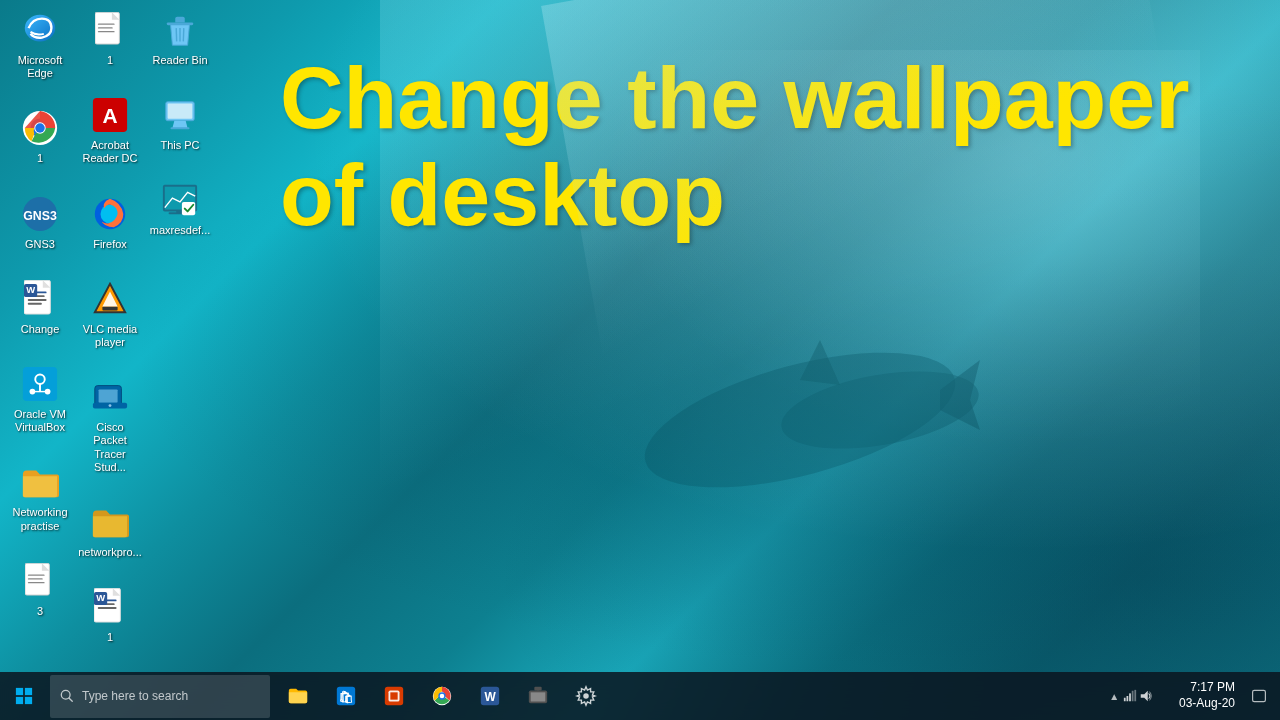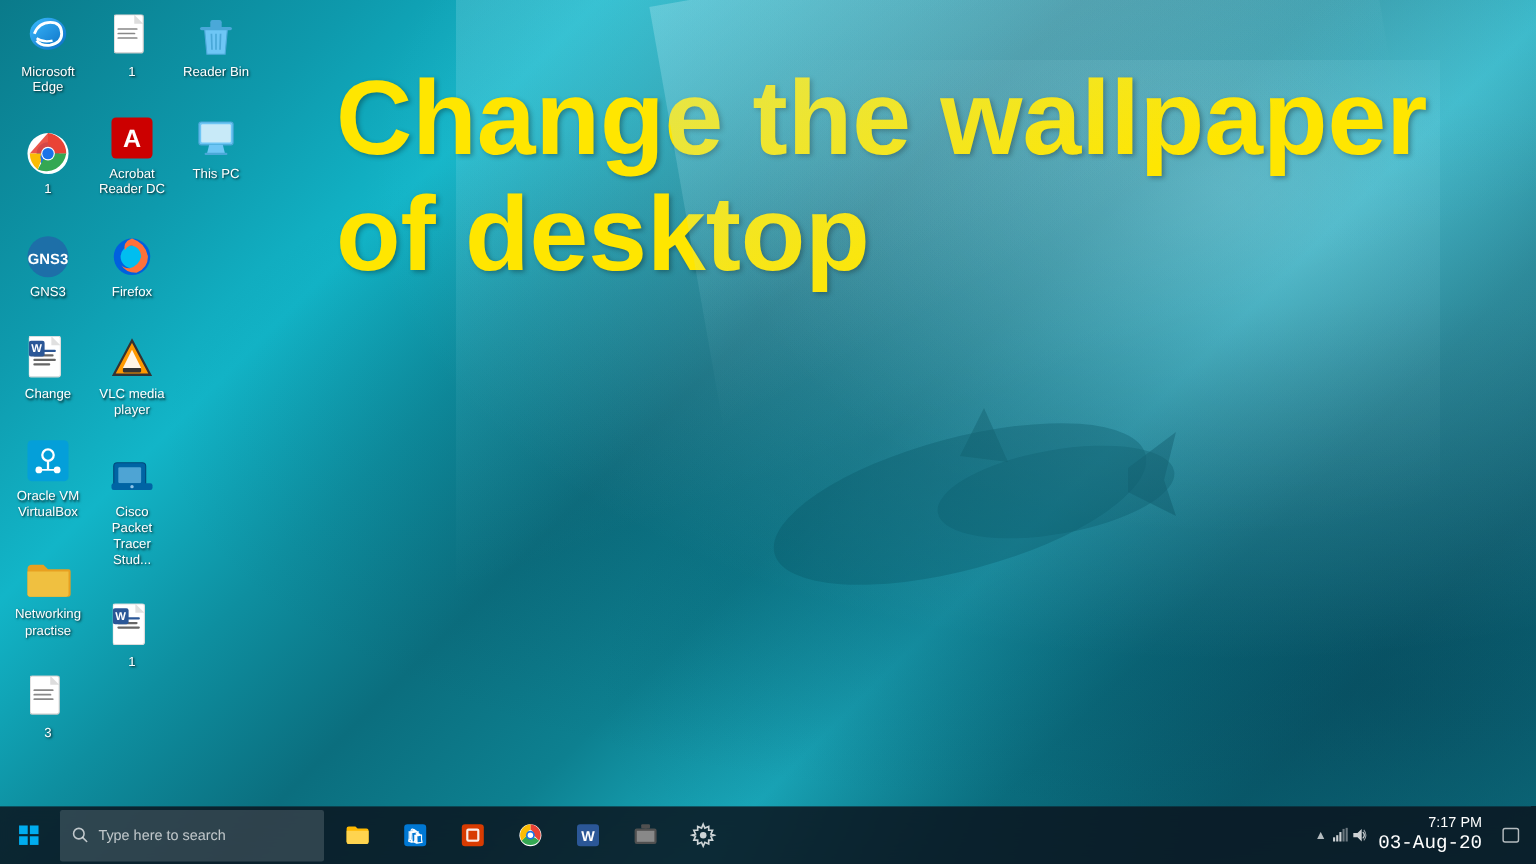--- a/index.html
+++ b/index.html
@@ -213,24 +213,23 @@
     }
 
     .clock-time {
       font-size: 12px;
       color: white;
       line-height: 1.3;
       margin-left: 28px;
     }
 
     .clock-date {
-      font-size: 16px;
+      font-size: 12px;
       color: white;
       line-height: 1.3;
-      font-family: Liberation Mono, monospace;
     }
 
     .notification-icon {
       width: 32px;
       height: 48px;
       display: flex;
       align-items: center;
       justify-content: center;
       cursor: pointer;
     }
@@ -423,20 +422,29 @@
           <svg viewBox="0 0 40 40" width="38" height="38">
             <rect x="4" y="8" width="28" height="22" rx="3" fill="#0064a4" stroke="#004a7c" stroke-width="1"></rect>
             <rect x="8" y="12" width="20" height="14" rx="1" fill="#4ea4d4"></rect>
             <rect x="2" y="26" width="36" height="6" rx="2" fill="#0064a4"></rect>
             <circle cx="20" cy="29" r="1.5" fill="#8fc4e8"></circle>
           </svg>
         </div>
         <span class="icon-label">Cisco Packet Tracer Stud...</span>
       </div>
 
+      <div class="icon-item">
+        <div class="icon-img">
+          <svg viewBox="0 0 40 36" width="38" height="36">
+            <path d="M2,10 Q2,6 6,6 L16,6 L20,10 L38,10 Q40,10 40,12 L40,32 Q40,34 38,34 L4,34 Q2,34 2,32 Z" fill="#d4981c"></path>
+            <path d="M2,12 L38,12 L38,32 Q38,34 36,34 L4,34 Q2,34 2,32 Z" fill="#e8b830"></path>
+          </svg>
+        </div>
+        <span class="icon-label">networkpro...</span>
+      </div>
 
       <div class="icon-item">
         <div class="icon-img">
           <svg viewBox="0 0 34 40" width="32" height="38">
             <rect x="0" y="0" width="28" height="36" rx="2" fill="white" stroke="#ddd" stroke-width="1"></rect>
             <path d="M20,0 L28,8 L20,8 Z" fill="#e0e0e0"></path>
             <rect x="4" y="12" width="20" height="2" rx="1" fill="#2b5797"></rect>
             <rect x="4" y="16" width="18" height="2" rx="1" fill="#666"></rect>
             <rect x="4" y="20" width="20" height="2" rx="1" fill="#666"></rect>
             <rect x="0" y="4" width="14" height="14" rx="2" fill="#2b5797"></rect>
@@ -468,20 +476,35 @@
           <svg viewBox="0 0 40 40" width="38" height="38">
             <rect x="5" y="6" width="30" height="20" rx="2" fill="#6ec6f5" stroke="#4aa8d8" stroke-width="1"></rect>
             <rect x="7" y="8" width="26" height="16" rx="1" fill="#c8eaf8"></rect>
             <path d="M14,26 L12,34 L28,34 L26,26 Z" fill="#6ec6f5"></path>
             <rect x="10" y="33" width="20" height="2" rx="1" fill="#4aa8d8"></rect>
           </svg>
         </div>
         <span class="icon-label">This PC</span>
       </div>
 
+      <div class="icon-item">
+        <div class="icon-img">
+          <svg viewBox="0 0 40 40" width="38" height="38">
+            <rect x="2" y="4" width="36" height="28" rx="2" fill="#1a6e8a"></rect>
+            <rect x="4" y="6" width="32" height="24" fill="#0e9aad"></rect>
+            <polyline points="4,28 12,18 20,22 28,12 36,16" fill="none" stroke="white" stroke-width="1.5"></polyline>
+            <rect x="16" y="31" width="8" height="3" fill="#1a6e8a"></rect>
+            <rect x="8" y="33" width="24" height="2" rx="1" fill="#1a6e8a"></rect>
+
+            <rect x="22" y="22" width="14" height="14" rx="2" fill="white"></rect>
+            <polyline points="25,29 28,32 34,25" fill="none" stroke="#1a8a30" stroke-width="2" stroke-linecap="round" stroke-linejoin="round"></polyline>
+          </svg>
+        </div>
+        <span class="icon-label">maxresdef...</span>
+      </div>
     </div>
   </div>
 
   <div class="overlay-text">
     <span>Change the wallpaper of desktop</span>
   </div>
 
   <div class="taskbar">
 
     <div class="start-button">

